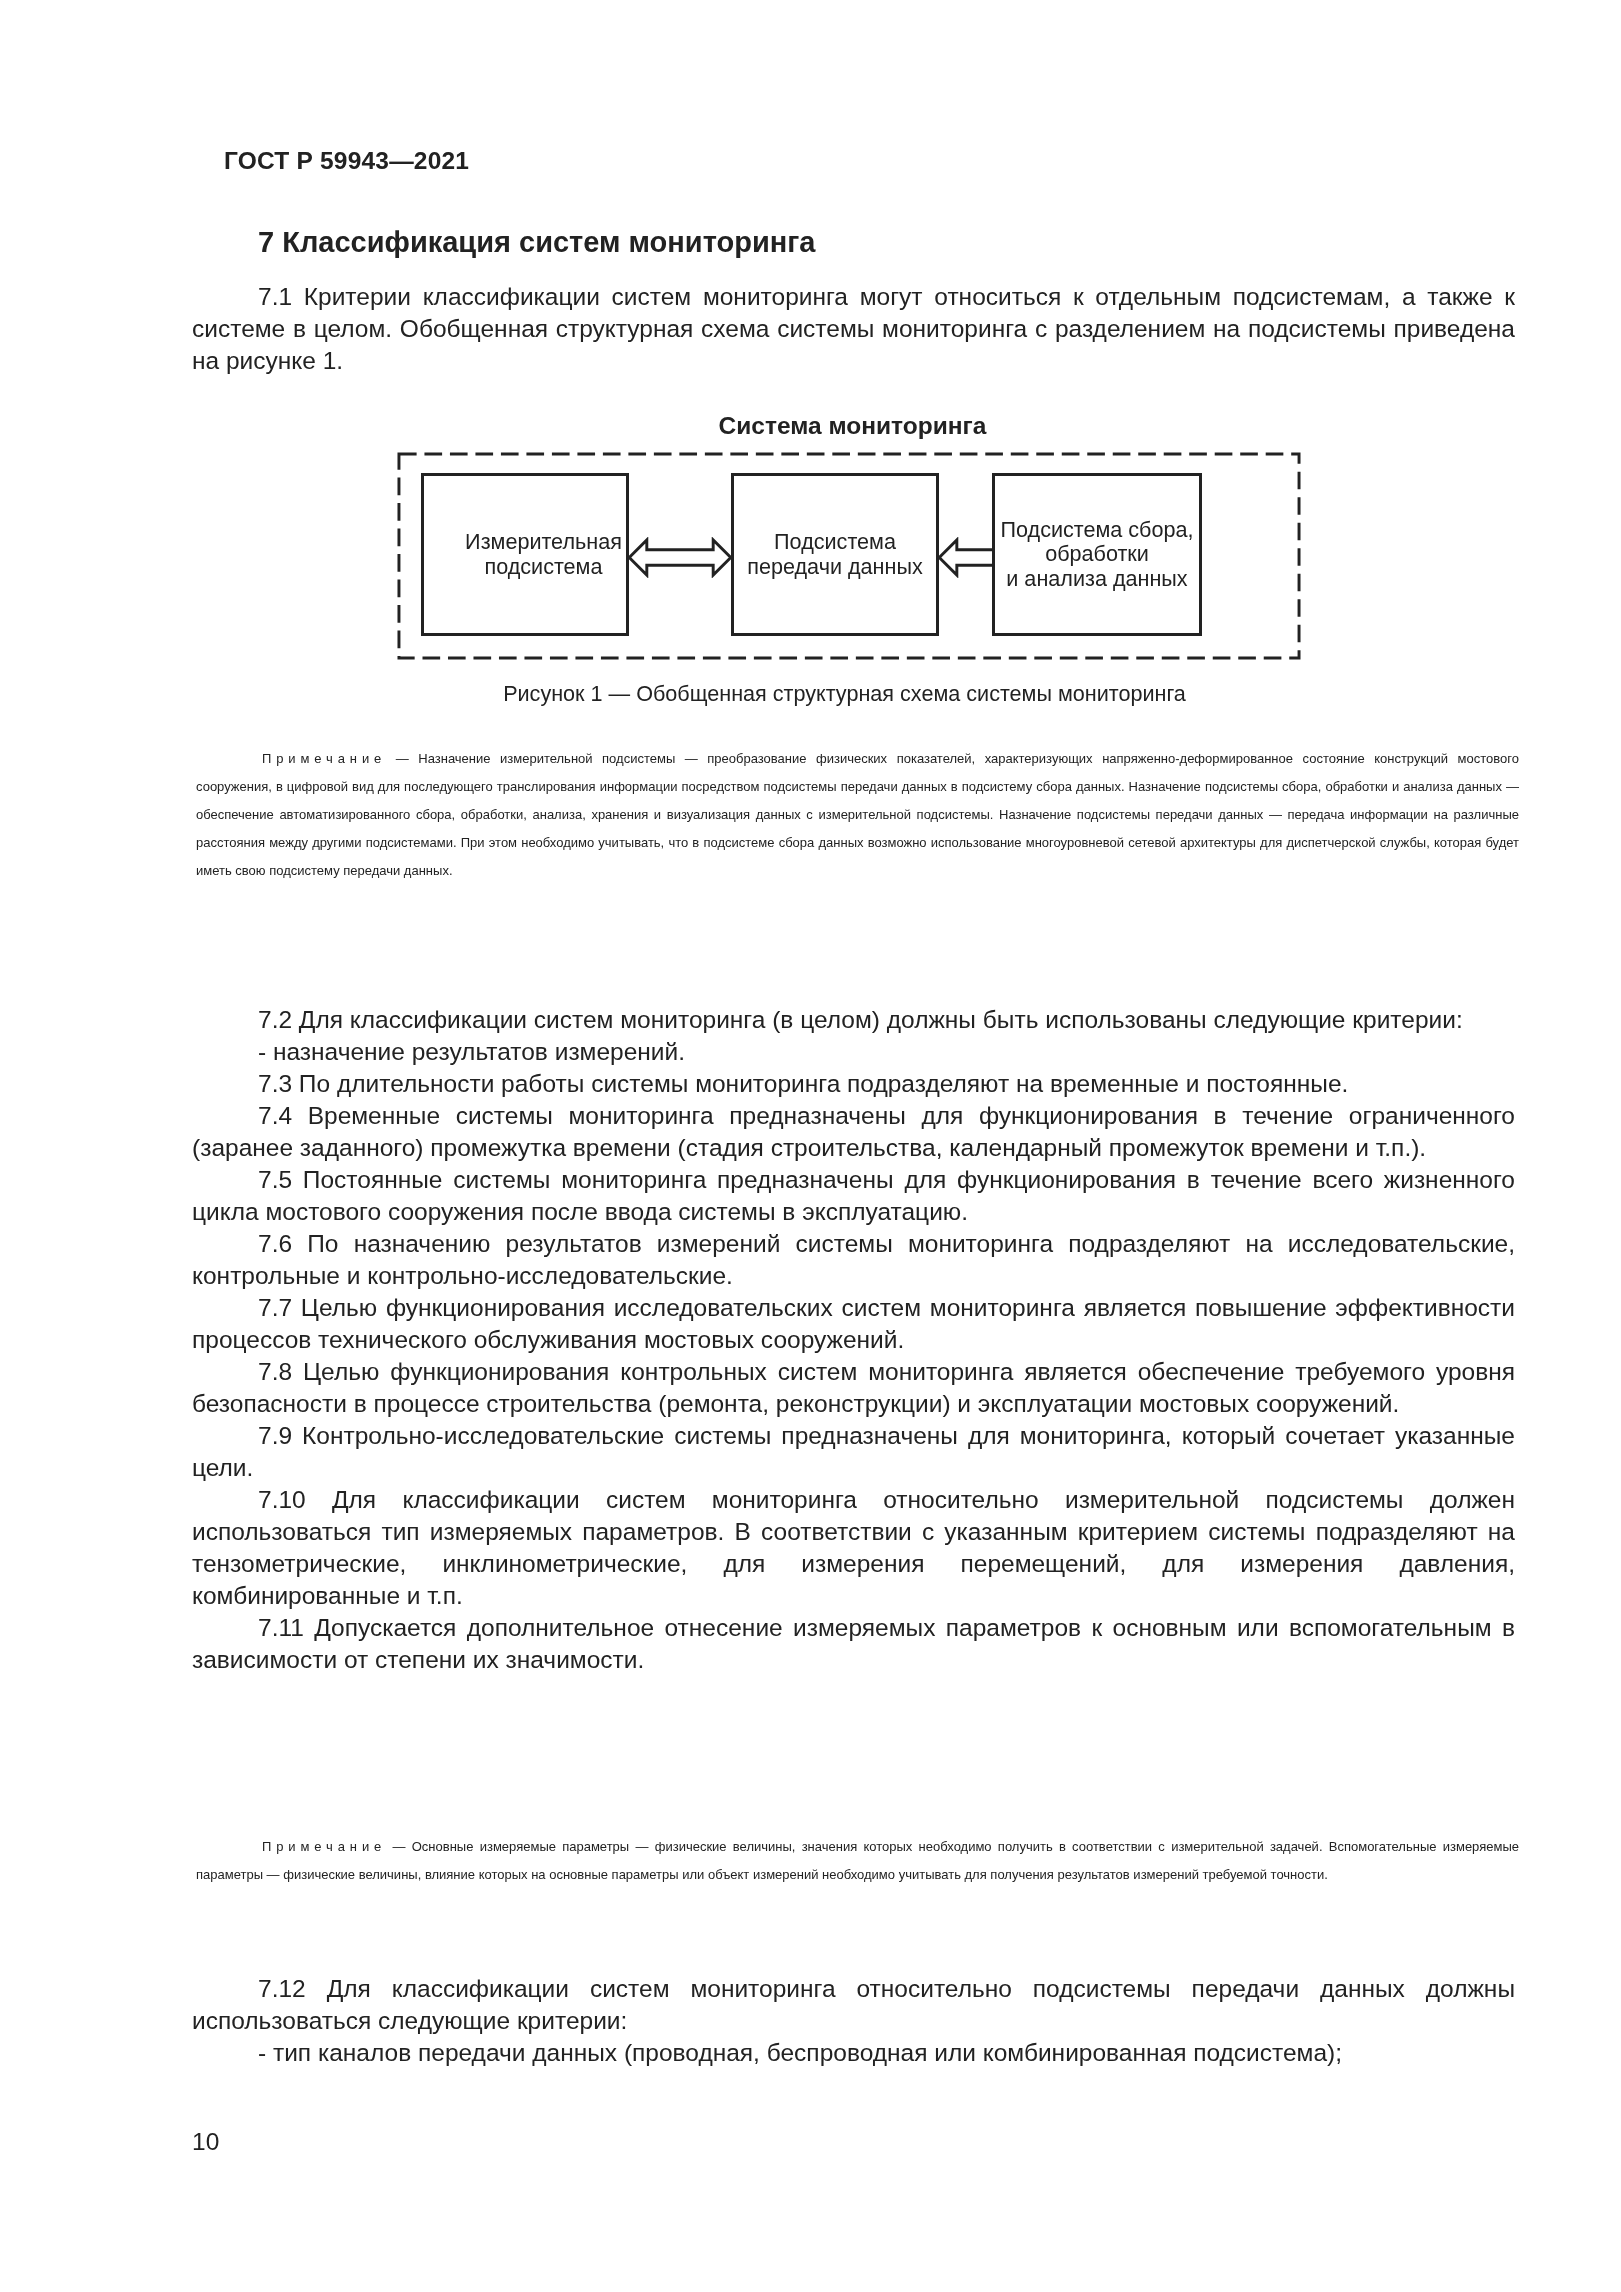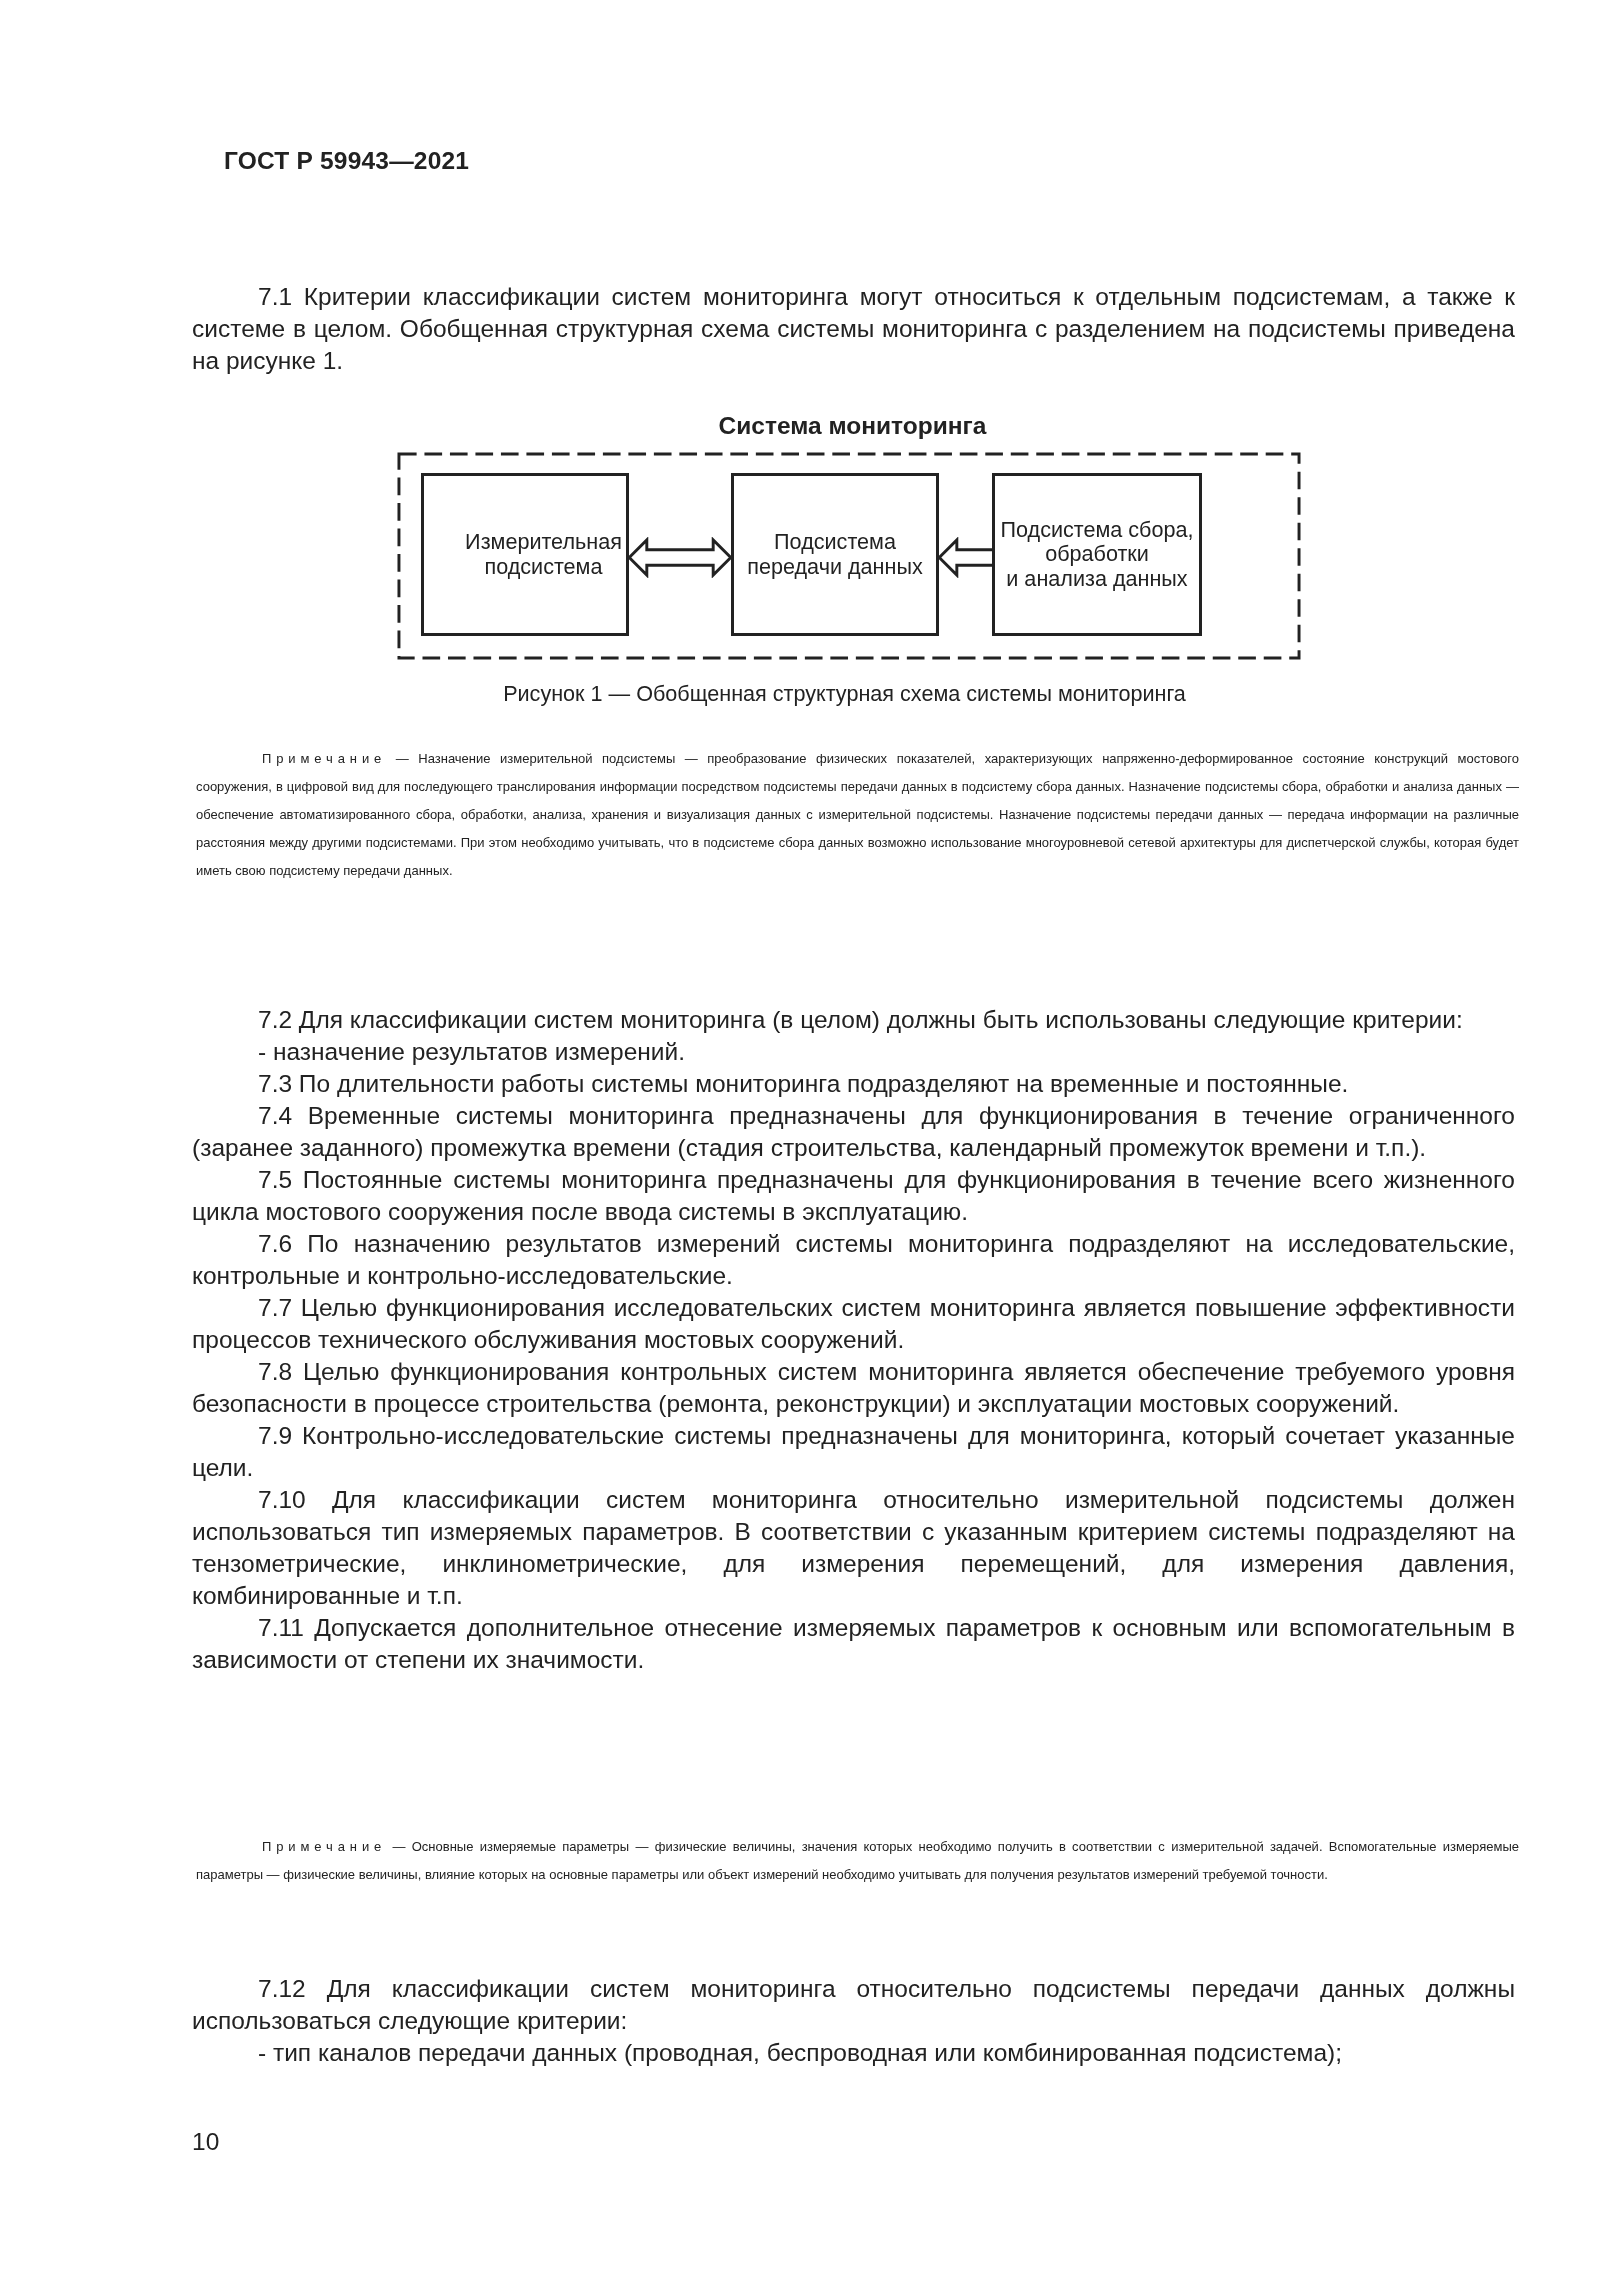--- a/index.html
+++ b/index.html
@@ -55,20 +55,21 @@
   }
   .page-number { position: absolute; left: 192px; top: 2128px; font-size: 24.5px; }
 </style>
 </head>
 <body>
 
 <div class="page">
 
   <div class="doc-code">ГОСТ Р 59943—2021</div>
 
+  <div class="section-title">7  Классификация систем мониторинга</div>
 
   <div class="text-block" style="top:281px;">
     <p class="p">7.1  Критерии классификации систем мониторинга могут относиться к отдельным подсистемам, а также к системе в целом. Обобщенная структурная схема системы мониторинга с разделением на подсистемы приведена на рисунке 1.</p>
   </div>
 
   <div class="fig-title">Система мониторинга</div>
 
   <div class="fig-outer">
     <svg width="904" height="208" viewBox="0 0 922 212">
       <rect x="2" y="2" width="918" height="208" fill="none" stroke="#222222" stroke-width="3" stroke-dasharray="18,8"></rect>

